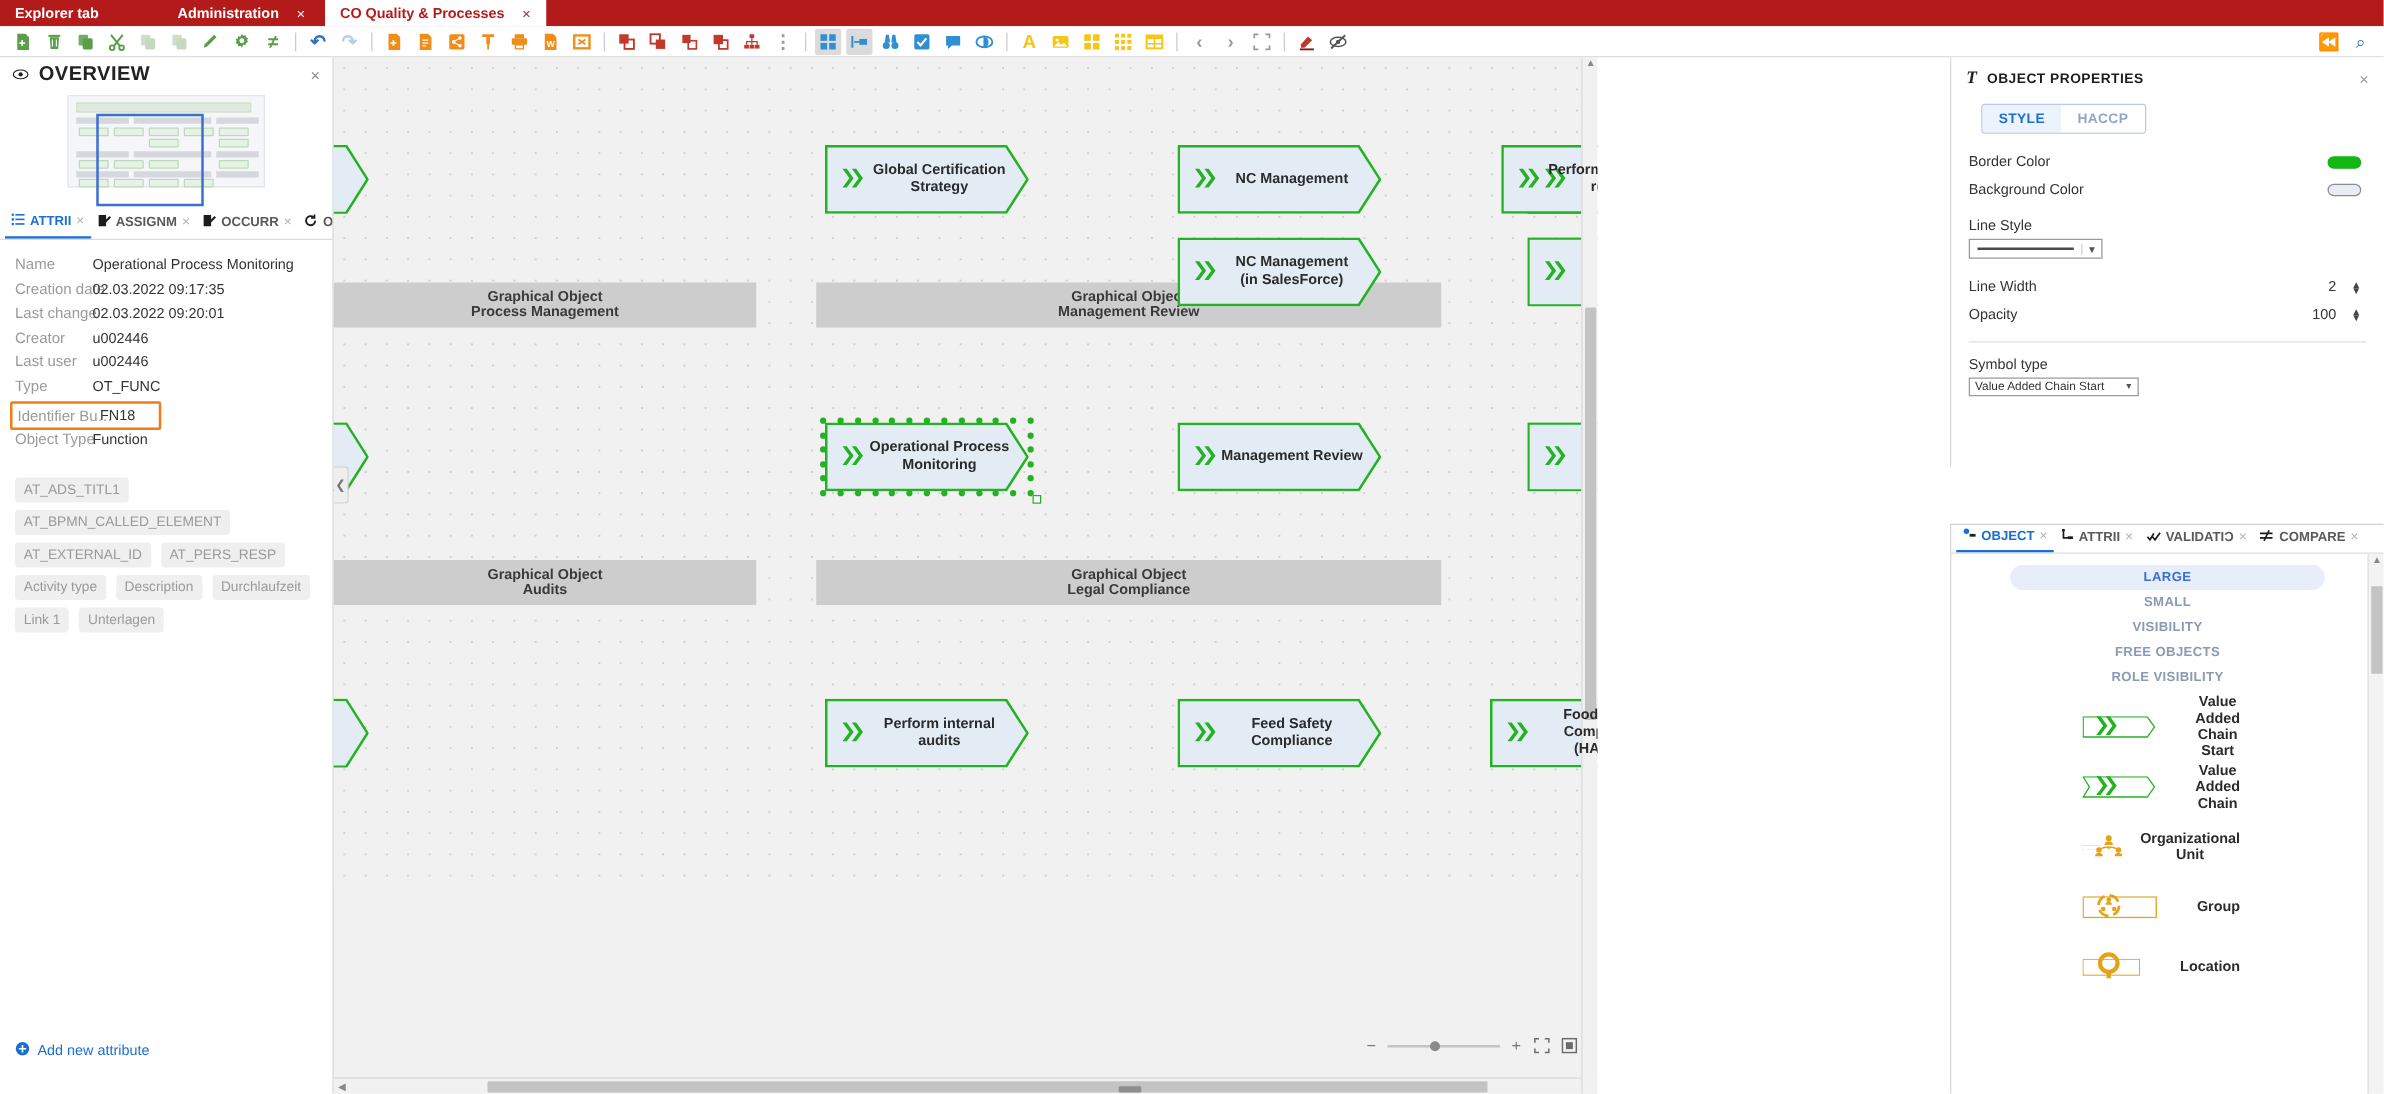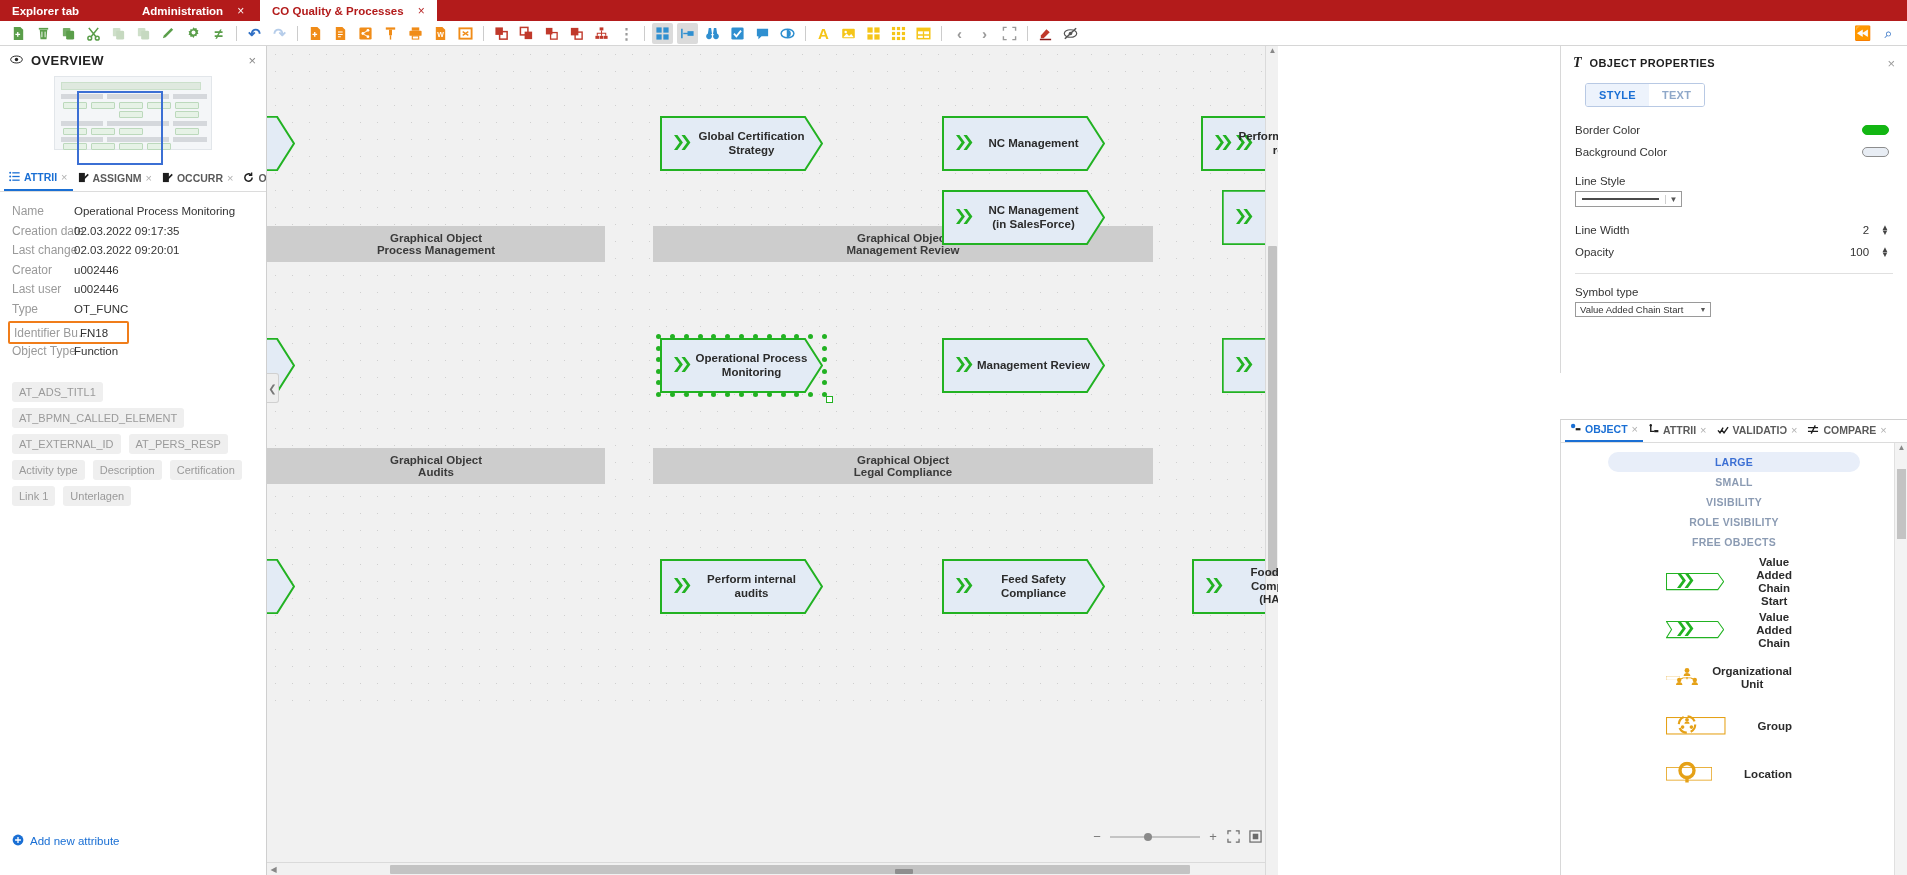--- a/index.html
+++ b/index.html
@@ -50,21 +50,21 @@
 
   
   .leftpanel {
     position: absolute; left: 0; top: 46px; width: 267px; height: 829px;
     background: #ffffff; border-right: 1px solid #cfcfcf;
   }
   .ov-head {
     display: flex; align-items: center; gap: 8px;
     padding: 8px 10px 4px 10px; height: 24px;
   }
-  .ov-title { font-size: 13px; font-weight: bold; color: #222; letter-spacing: .4px; }
+  .ov-title { font-size: 16px; font-weight: bold; color: #222; letter-spacing: .4px; }
   .ov-close { margin-left: auto; color: #8a8a8a; font-size: 13px; cursor: pointer; }
   .ov-thumb {
     position: relative; margin: 6px auto 0 auto; width: 158px; height: 74px;
     background: #f4f6f8; border: 1px solid #e2e6ea;
   }
   .ov-view {
     position: absolute; left: 22px; top: 14px; width: 86px; height: 74px;
     border: 2px solid #3b6fd4; background: transparent;
   }
   .th-band { position:absolute; background:#d5d8dc; height:5px; }
@@ -666,21 +666,21 @@
         </div>
       </div>
 
     <div class="chips" id="chips">
         <div class="chip">AT_ADS_TITL1</div>
         <div class="chip">AT_BPMN_CALLED_ELEMENT</div>
         <div class="chip">AT_EXTERNAL_ID</div>
         <div class="chip">AT_PERS_RESP</div>
         <div class="chip">Activity type</div>
         <div class="chip">Description</div>
-        <div class="chip">Certification</div>
+        <div class="chip">Durchlaufzeit</div>
         <div class="chip">Link 1</div>
         <div class="chip">Unterlagen</div>
       </div>
 
     <div class="add-attr">
       <span>
         <svg width="12" height="12" viewBox="0 0 14 14">
             <circle cx="7" cy="7" r="6.3" fill="#1a6fd4"></circle>
             <path d="M7 3.6v6.8M3.6 7h6.8" stroke="#fff" stroke-width="1.5"></path>
           </svg>
@@ -918,21 +918,21 @@
 
     <div class="props">
       <div class="props-head">
         <span style="font-family:'Liberation Serif',serif;font-style:italic;font-weight:bold;font-size:14px;color:#222;">T</span>
         <span class="props-title">OBJECT PROPERTIES</span>
         <span class="props-close">×</span>
       </div>
 
       <div class="segctl">
         <div class="seg active">STYLE</div>
-        <div class="seg">TEXT</div>
+        <div class="seg">HACCP</div>
       </div>
 
       <div style="height:12px"></div>
 
       <div class="prow">
         <span class="pl">Border Color</span>
         <span class="swatch bd"></span>
       </div>
       <div class="prow">
         <span class="pl">Background Color</span>
@@ -1004,22 +1004,22 @@
                 <path d="M1 4h11M1 8h11M9 1.5L4.5 10.5" stroke="#1d1d1d" stroke-width="1.4" fill="none"></path>
               </svg></span>
             <span>COMPARE</span>
             <span class="pt-x">×</span>
           </div>
         </div>
       <div class="filterlist" id="filters">
           <div class="fitem active">LARGE</div>
           <div class="fitem">SMALL</div>
           <div class="fitem">VISIBILITY</div>
+          <div class="fitem">FREE OBJECTS</div>
           <div class="fitem">ROLE VISIBILITY</div>
-          <div class="fitem">FREE OBJECTS</div>
         </div>
       <div class="stencils" id="stencils">
           <div class="stencil">
             <svg class="vac-shape" viewBox="0 0 136 40" preserveAspectRatio="none">
               <path d="M1.2 1.2 H121 L134.5 20 L121 38.8 H1.2 Z" fill="#fff" stroke="#22b222" stroke-width="2.4"></path>
             </svg>
             <span class="stencil-ico"><svg width="20" height="17" viewBox="0 0 20 17">
     <path d="M1 1 L6.5 8.5 L1 16 L4.4 16 L9.9 8.5 L4.4 1 Z" fill="#22b222"></path>
     <path d="M8.5 1 L14 8.5 L8.5 16 L11.9 16 L17.4 8.5 L11.9 1 Z" fill="#22b222"></path>
   </svg></span>

